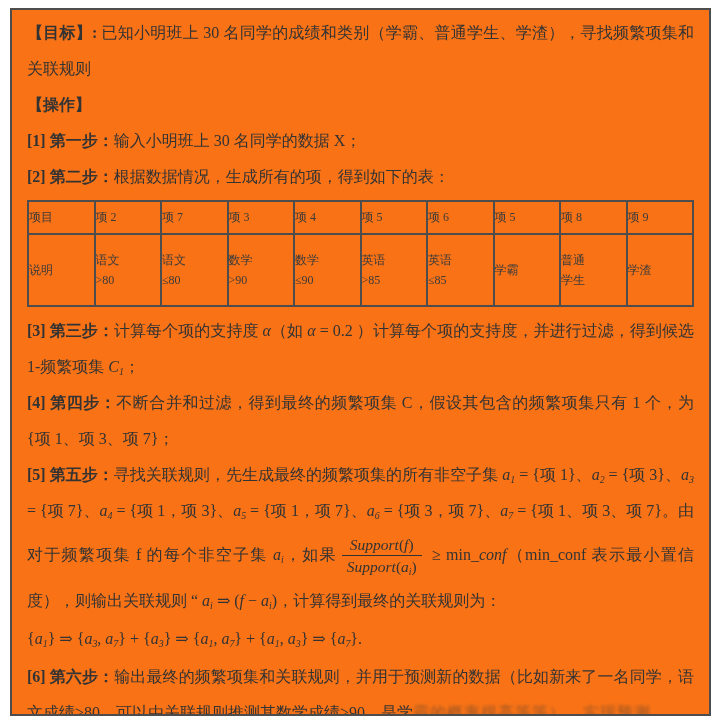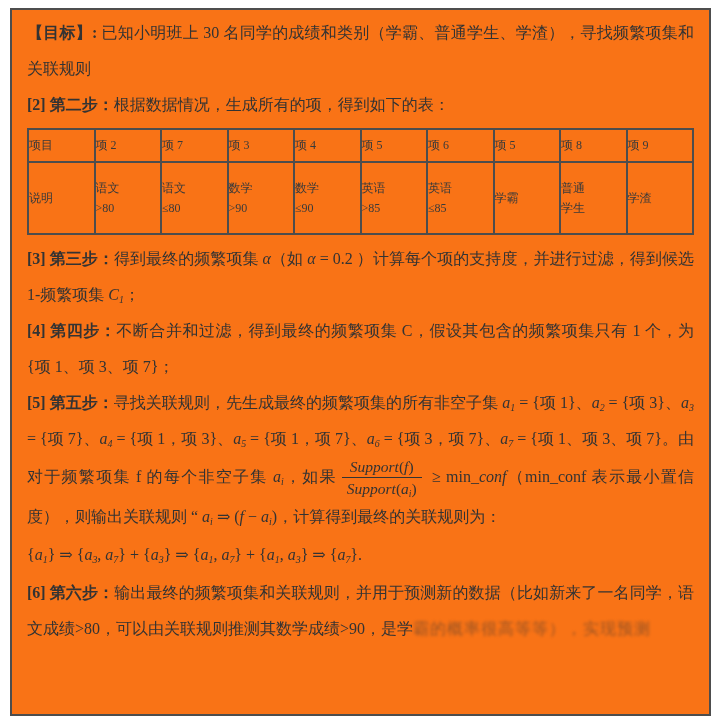--- a/index.html
+++ b/index.html
@@ -12,42 +12,44 @@
     position:absolute;left:10px;top:8px;right:9px;bottom:7px;
     border:2px solid #4d4d4d;background:#f97316;
     padding:5px 15px 0 15px;overflow:hidden;box-sizing:border-box;
   }
   p{margin:0;font-size:16px;line-height:36px;text-align:justify;}
   .b{font-weight:bold;}
   .mi{font-style:italic;}
   .msub{font-size:0.62em;vertical-align:-0.28em;line-height:0;}
   .frac{
     display:inline-block;vertical-align:middle;text-align:center;
-    line-height:1.25;margin:0 5px;font-size:15.5px;
+    line-height:1.25;margin:6px 5px;font-size:15.5px;
   }
   .frac .num{display:block;border-bottom:1.3px solid #333;padding:0 5px 1px 5px;}
   .frac .den{display:block;padding:1px 5px 0 5px;}
   table{border-collapse:collapse;width:100%;table-layout:fixed;margin:5px 0 6px 0;}
   td{
     border:2px solid #4d4d4d;text-align:left;font-size:12px;padding:0 0;
     white-space:pre-line;line-height:1.7;vertical-align:middle;color:#3a3a3a;
   }
   tr.hrow td{height:31px;line-height:31px;}
   tr.drow td{height:70px;}
   .formula{text-align:left;line-height:40px;}
   .blurred{filter:blur(1.7px);opacity:0.5;letter-spacing:1px;}
 </style>
 </head>
 <body>
 
 <div class="page">
 
   <p><span class="b">【目标】:</span> <span>已知小明班上 30 名同学的成绩和类别（学霸、普通学生、学渣），寻找频繁项集和关联规则</span></p>
 
+  <p><span class="b">【操作】</span></p>
 
+  <p><span class="b">[1]</span> <span class="b">第一步：</span><span>输入小明班上 30 名同学的数据 X；</span></p>
 
   <p><span class="b">[2]</span> <span class="b">第二步：</span><span>根据数据情况，生成所有的项，得到如下的表：</span></p>
 
   <table>
     <tbody>
         <tr class="hrow">
           <td>项目</td>
           <td>项 2</td>
           <td>项 7</td>
           <td>项 3</td>
@@ -73,21 +75,21 @@
           <td>英语
 ≤85</td>
           <td>学霸</td>
           <td>普通
 学生</td>
           <td>学渣</td>
         </tr>
       </tbody>
   </table>
 
-  <p><span class="b">[3]</span> <span class="b">第三步：</span><span><span>得到最终的频繁项集 </span><span class="mi">α</span><span>（如 </span><span class="mi">α</span><span> = 0.2 ）计算每个项的支持度，并进行过滤，得到候选 1-频繁项集 </span><span class="mi">C</span><span class="mi msub">1</span><span>；</span></span></p>
+  <p><span class="b">[3]</span> <span class="b">第三步：</span><span><span>计算每个项的支持度 </span><span class="mi">α</span><span>（如 </span><span class="mi">α</span><span> = 0.2 ）计算每个项的支持度，并进行过滤，得到候选 1-频繁项集 </span><span class="mi">C</span><span class="mi msub">1</span><span>；</span></span></p>
 
   <p><span class="b">[4]</span> <span class="b">第四步：</span><span>不断合并和过滤，得到最终的频繁项集 C，假设其包含的频繁项集只有 1 个，为{项 1、项 3、项 7}；</span></p>
 
   <p><span class="b">[5]</span> <span class="b">第五步：</span><span><span>寻找关联规则，先生成最终的频繁项集的所有非空子集 </span><span class="mi">a</span><span class="mi msub">1</span><span> = {项 1}、</span><span class="mi">a</span><span class="mi msub">2</span><span> = {项 3}、</span><span class="mi">a</span><span class="mi msub">3</span><span> = {项 7}、</span><span class="mi">a</span><span class="mi msub">4</span><span> = {项 1，项 3}、</span><span class="mi">a</span><span class="mi msub">5</span><span> = {项 1，项 7}、</span><span class="mi">a</span><span class="mi msub">6</span><span> = {项 3，项 7}、</span><span class="mi">a</span><span class="mi msub">7</span><span> = {项 1、项 3、项 7}。由对于频繁项集 f 的每个非空子集 </span><span class="mi">a</span><span class="mi msub">i</span><span>，如果</span></span><span class="frac"><span class="num"><span class="mi">Support</span><span>(</span><span class="mi">f</span><span>)</span></span><span class="den"><span class="mi">Support</span><span>(</span><span class="mi">a</span><span class="mi msub">i</span><span>)</span></span></span><span><span> ≥ min_</span><span class="mi">conf</span><span>（min_conf 表示最小置信度），则输出关联规则 “ </span><span class="mi">a</span><span class="mi msub">i</span><span> ⇒ (</span><span class="mi">f</span><span> − </span><span class="mi">a</span><span class="mi msub">i</span><span>)，计算得到最终的关联规则为：</span></span></p>
 
   <p class="formula"><span>{</span><span class="mi">a</span><span class="mi msub">1</span><span>} ⇒ {</span><span class="mi">a</span><span class="mi msub">3</span><span>, </span><span class="mi">a</span><span class="mi msub">7</span><span>}  +  {</span><span class="mi">a</span><span class="mi msub">3</span><span>} ⇒ {</span><span class="mi">a</span><span class="mi msub">1</span><span>, </span><span class="mi">a</span><span class="mi msub">7</span><span>}  +  {</span><span class="mi">a</span><span class="mi msub">1</span><span>, </span><span class="mi">a</span><span class="mi msub">3</span><span>} ⇒ {</span><span class="mi">a</span><span class="mi msub">7</span><span>}.</span></p>
 
   <p><span class="b">[6]</span> <span class="b">第六步：</span><span>输出最终的频繁项集和关联规则，并用于预测新的数据（比如新来了一名同学，语文成绩&gt;80，可以由关联规则推测其数学成绩&gt;90，是学</span><span class="blurred">霸的概率很高等等），实现预测</span></p>
 
 </div>

